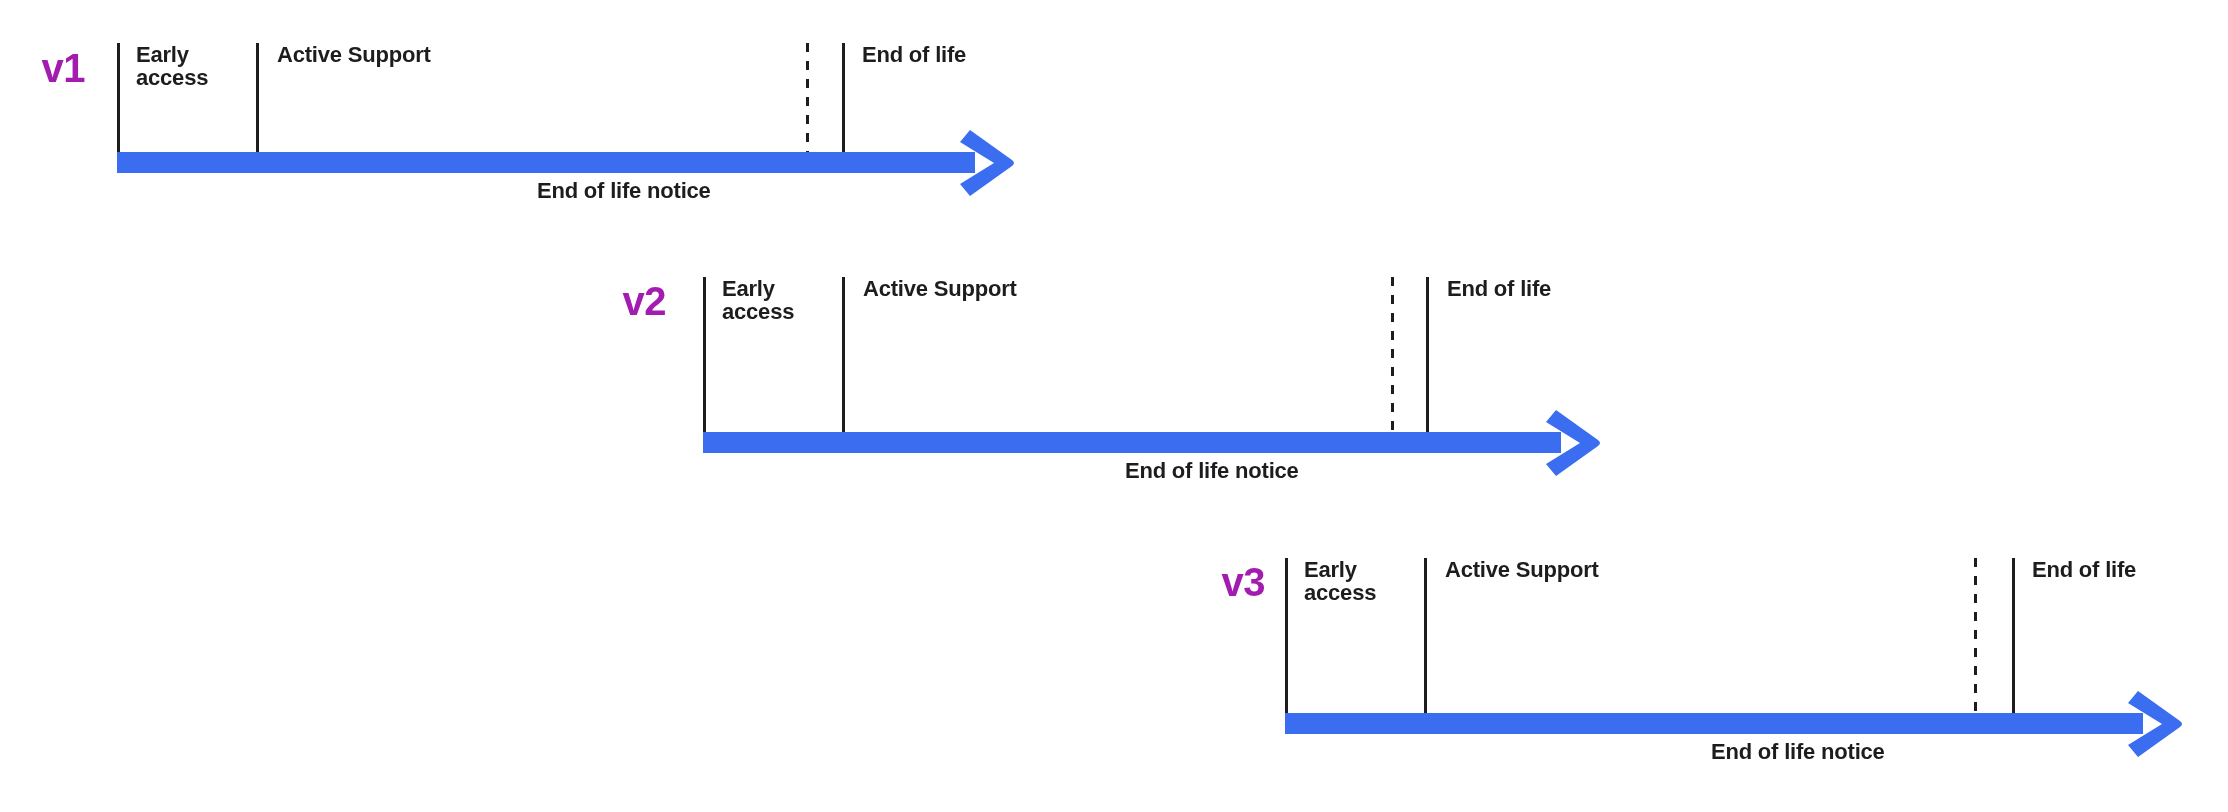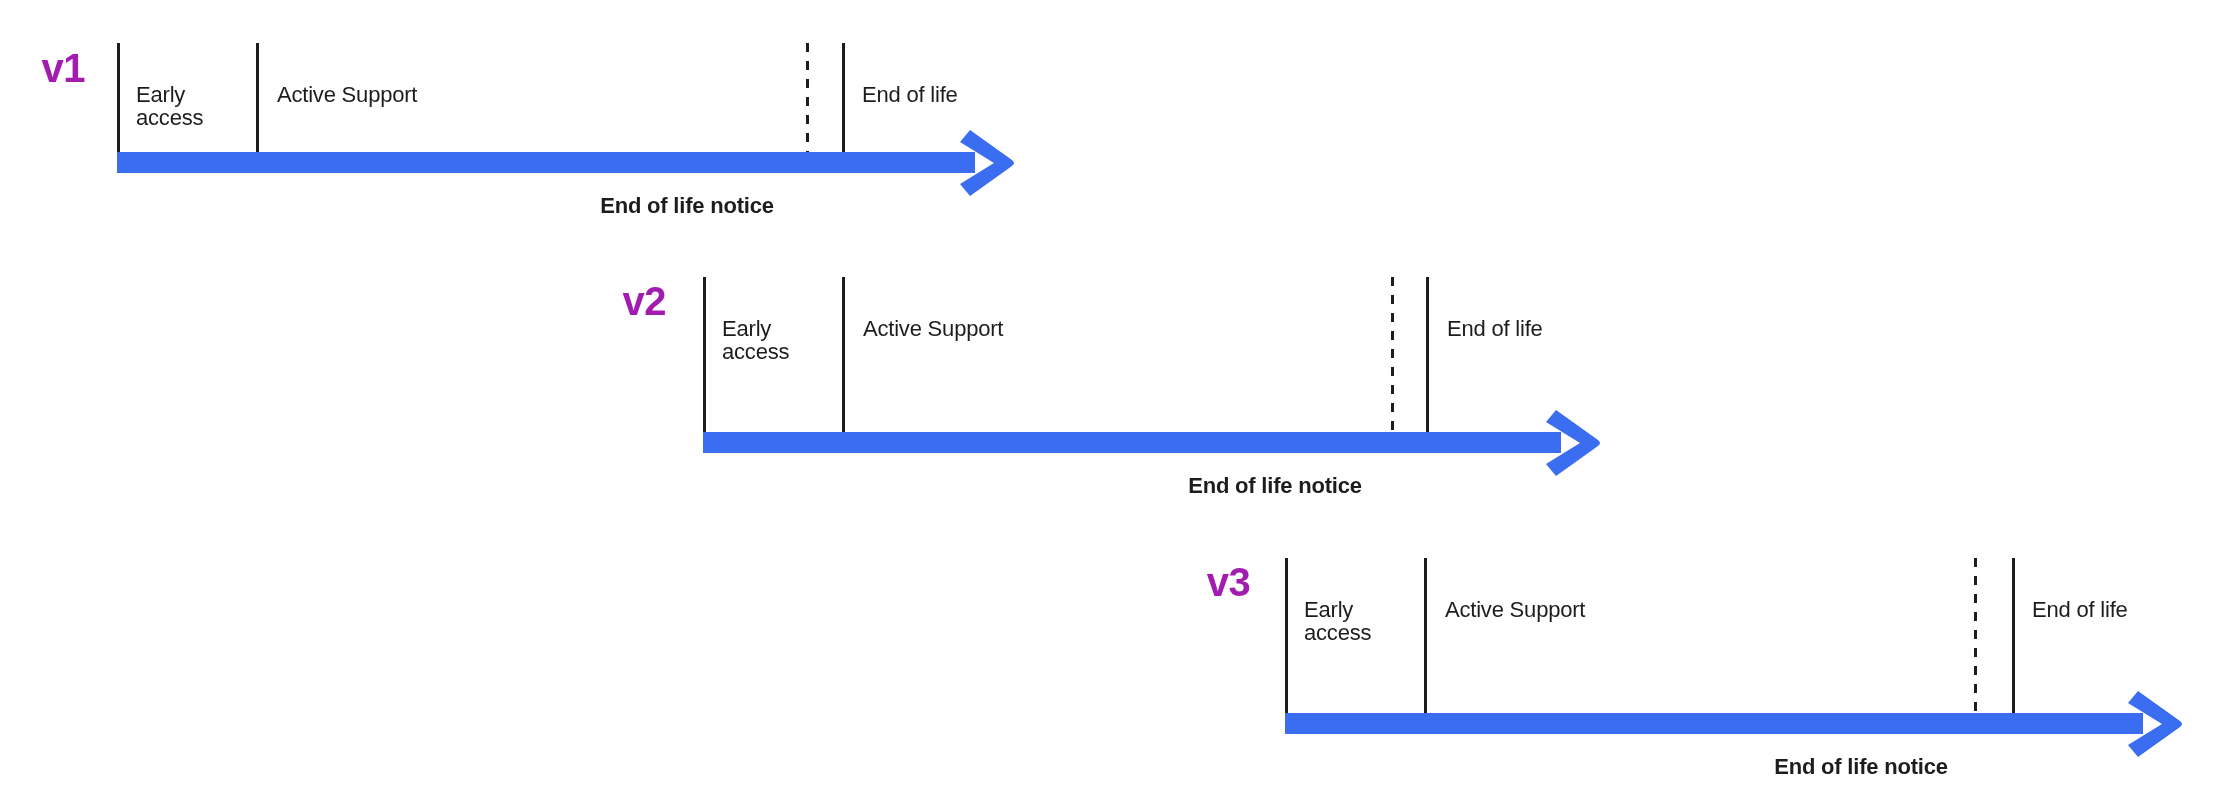--- a/index.html
+++ b/index.html
@@ -56,39 +56,37 @@
       rgba(0,0,0,0) 9px, rgba(0,0,0,0) 18px
     );
     background-size: 3px 18px;
     background-repeat: repeat-y;
   }
 
   
   .phase-label {
     position: absolute;
     font-size: 22px;
-    font-weight: 400;
+    font-weight: 700;
     color: #1d1d1f;
     line-height: 1.05;
     white-space: pre-line;
     letter-spacing: -0.2px;
-    margin-top: 40px;
   }
 
   
   .notice-label {
     position: absolute;
     font-size: 22px;
     font-weight: 700;
     color: #1d1d1f;
     line-height: 1;
     white-space: nowrap;
     letter-spacing: -0.2px;
-    text-align: center;
-    margin-top: 15px;
+    text-align: left;
   }
 
   
   .arrow-shaft {
     position: absolute;
     height: 21px;
     background: #3b6df0;
   }
   
   .arrow-head {
@@ -140,21 +138,21 @@
     <div class="arrow-shaft" style="left:703px; top:432px; width:858px;"></div>
     <svg class="arrow-head" style="left:1546px; top:410px;" width="58" height="66" viewBox="0 0 58 66">
       <path d="M10 0 L52 30 Q56 33 52 36 L10 66 L0 54 L34 33 L0 12 Z" fill="#3b6df0"></path>
     </svg>
 
     <div class="notice-label" style="left:1125px; top:460px; width:300px;">End of life notice</div>
   </div>
 
   <div class="timeline-row">
 
-    <div class="version-label" style="left:1192px; top:562px; width:73px;text-align:center;">v3</div>
+    <div class="version-label" style="left:1192px; top:562px; width:73px;">v3</div>
 
     <div class="divider" style="left:1285px; top:558px; height:155px;"></div>
     <div class="divider" style="left:1424px; top:558px; height:155px;"></div>
     <div class="divider-dashed" style="left:1974px; top:558px; height:155px;"></div>
     <div class="divider" style="left:2012px; top:558px; height:155px;"></div>
 
     <div class="phase-label" style="left:1304px; top:558px; width:115px;">Early
 access</div>
     <div class="phase-label" style="left:1445px; top:558px; width:520px;">Active Support</div>
     <div class="phase-label" style="left:2032px; top:558px; width:300px;">End of life</div>

